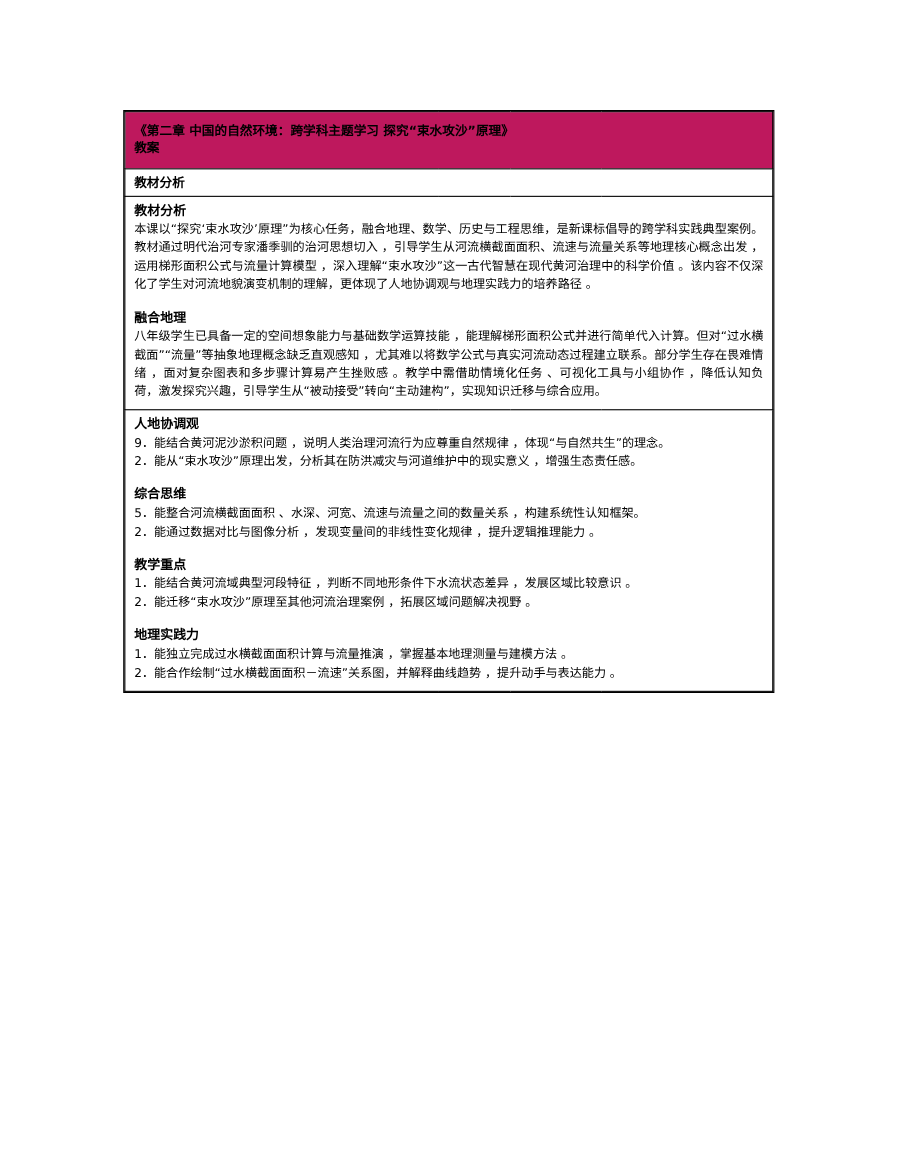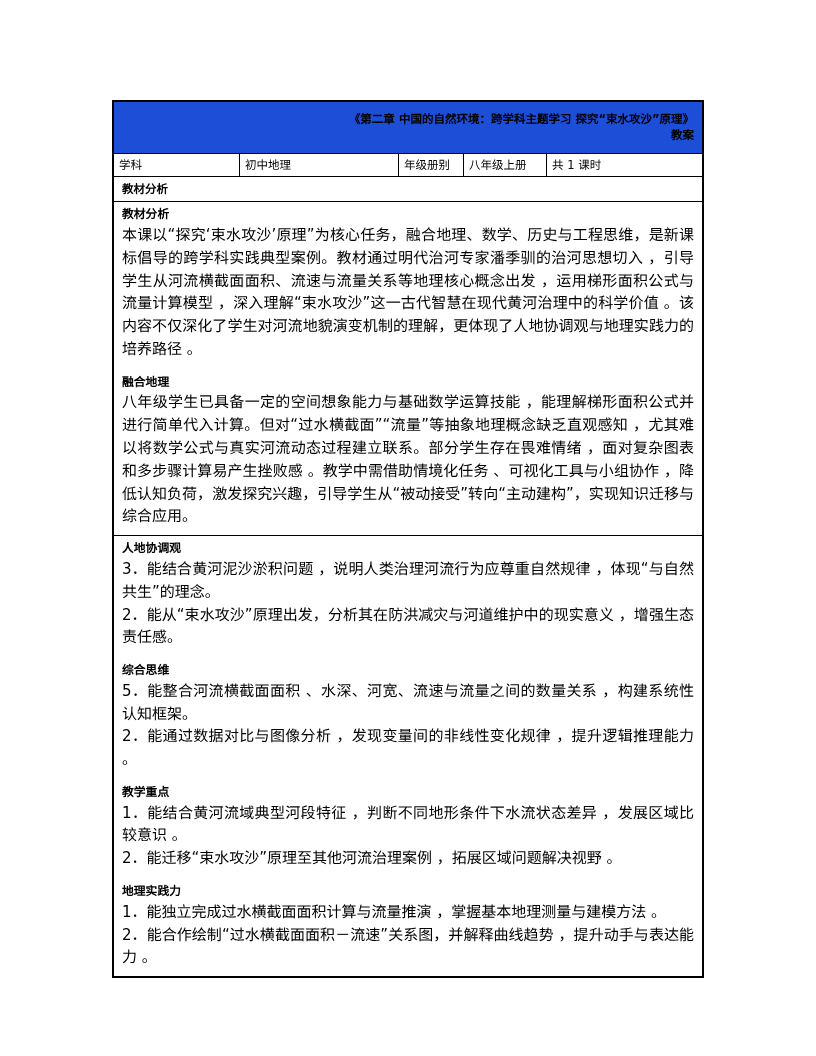--- a/index.html
+++ b/index.html
@@ -36,22 +36,22 @@
     table-layout: fixed;
   }
   table.tbl td {
     border: 1px solid #000;
     vertical-align: middle;
     padding: 3px 5px;
     font-size: 11.5px;
     line-height: 1.42;
   }
   .title-cell {
-    background: #1d4ed8;
-    text-align: right;
+    background: #be185d;
+    text-align: left;
     font-weight: bold;
     font-size: 16.5px;
     line-height: 1.48;
     padding: 9px 8px 9px 8px !important;
   }
   .title-line2 {
     display: block;
     font-family: Liberation Serif, serif;
   }
   .lbl-col { width: 126px; }
@@ -73,21 +73,21 @@
     text-align: justify;
   }
   .sub-title {
     font-weight: bold;
     font-size: 11.8px;
     margin: 0;
     line-height: 1.5;
   }
   .para {
     margin: 0;
-    font-size: 15px;
+    font-size: 11px;
     line-height: 1.52;
   }
   .blank-line {
     height: 13px;
     line-height: 13px;
     font-size: 11.8px;
   }
 </style>
 </head>
 <body>
@@ -105,47 +105,40 @@
       </colgroup>
       <tbody>
 
         <tr>
           <td class="title-cell" colspan="5">
             <span>《第二章 中国的自然环境：跨学科主题学习 探究“束水攻沙”原理》</span>
             <span class="title-line2">教案</span>
           </td>
         </tr>
 
-        <tr>
-          <td>学科</td>
-          <td>初中地理</td>
-          <td>年级册别</td>
-          <td>八年级上册</td>
-          <td>共 1 课时</td>
-        </tr>
 
 
         <tr class="sec-head">
           <td colspan="5">教材分析</td>
         </tr>
         <tr>
           <td class="body-cell" colspan="5">
             <p class="sub-title">教材分析</p>
             <p class="para">本课以“探究‘束水攻沙’原理”为核心任务，融合地理、数学、历史与工程思维，是新课标倡导的跨学科实践典型案例。教材通过明代治河专家潘季驯的治河思想切入 ，引导学生从河流横截面面积、流速与流量关系等地理核心概念出发 ，运用梯形面积公式与流量计算模型 ，深入理解“束水攻沙”这一古代智慧在现代黄河治理中的科学价值 。该内容不仅深化了学生对河流地貌演变机制的理解，更体现了人地协调观与地理实践力的培养路径 。</p>
             <div class="blank-line">&nbsp;</div>
             <p class="sub-title">融合地理</p>
             <p class="para">八年级学生已具备一定的空间想象能力与基础数学运算技能 ，能理解梯形面积公式并进行简单代入计算。但对“过水横截面”“流量”等抽象地理概念缺乏直观感知 ，尤其难以将数学公式与真实河流动态过程建立联系。部分学生存在畏难情绪 ，面对复杂图表和多步骤计算易产生挫败感 。教学中需借助情境化任务 、可视化工具与小组协作 ，降低认知负荷，激发探究兴趣，引导学生从“被动接受”转向“主动建构”，实现知识迁移与综合应用。</p>
           </td>
         </tr>
 
         <tr>
           <td class="body-cell" colspan="5">
             <div id="objectives-groups">
                 <p class="sub-title">人地协调观</p>
-                <p class="para">3．能结合黄河泥沙淤积问题 ，说明人类治理河流行为应尊重自然规律 ，体现“与自然共生”的理念。</p>
+                <p class="para">9．能结合黄河泥沙淤积问题 ，说明人类治理河流行为应尊重自然规律 ，体现“与自然共生”的理念。</p>
                 <p class="para">2．能从“束水攻沙”原理出发，分析其在防洪减灾与河道维护中的现实意义 ，增强生态责任感。</p>
                 <div class="blank-line">&nbsp;</div>
                 <p class="sub-title">综合思维</p>
                 <p class="para">5．能整合河流横截面面积 、水深、河宽、流速与流量之间的数量关系 ，构建系统性认知框架。</p>
                 <p class="para">2．能通过数据对比与图像分析 ，发现变量间的非线性变化规律 ，提升逻辑推理能力 。</p>
                 <div class="blank-line">&nbsp;</div>
                 <p class="sub-title">教学重点</p>
                 <p class="para">1．能结合黄河流域典型河段特征 ，判断不同地形条件下水流状态差异 ，发展区域比较意识 。</p>
                 <p class="para">2．能迁移“束水攻沙”原理至其他河流治理案例 ，拓展区域问题解决视野 。</p>
                 <div class="blank-line">&nbsp;</div>

